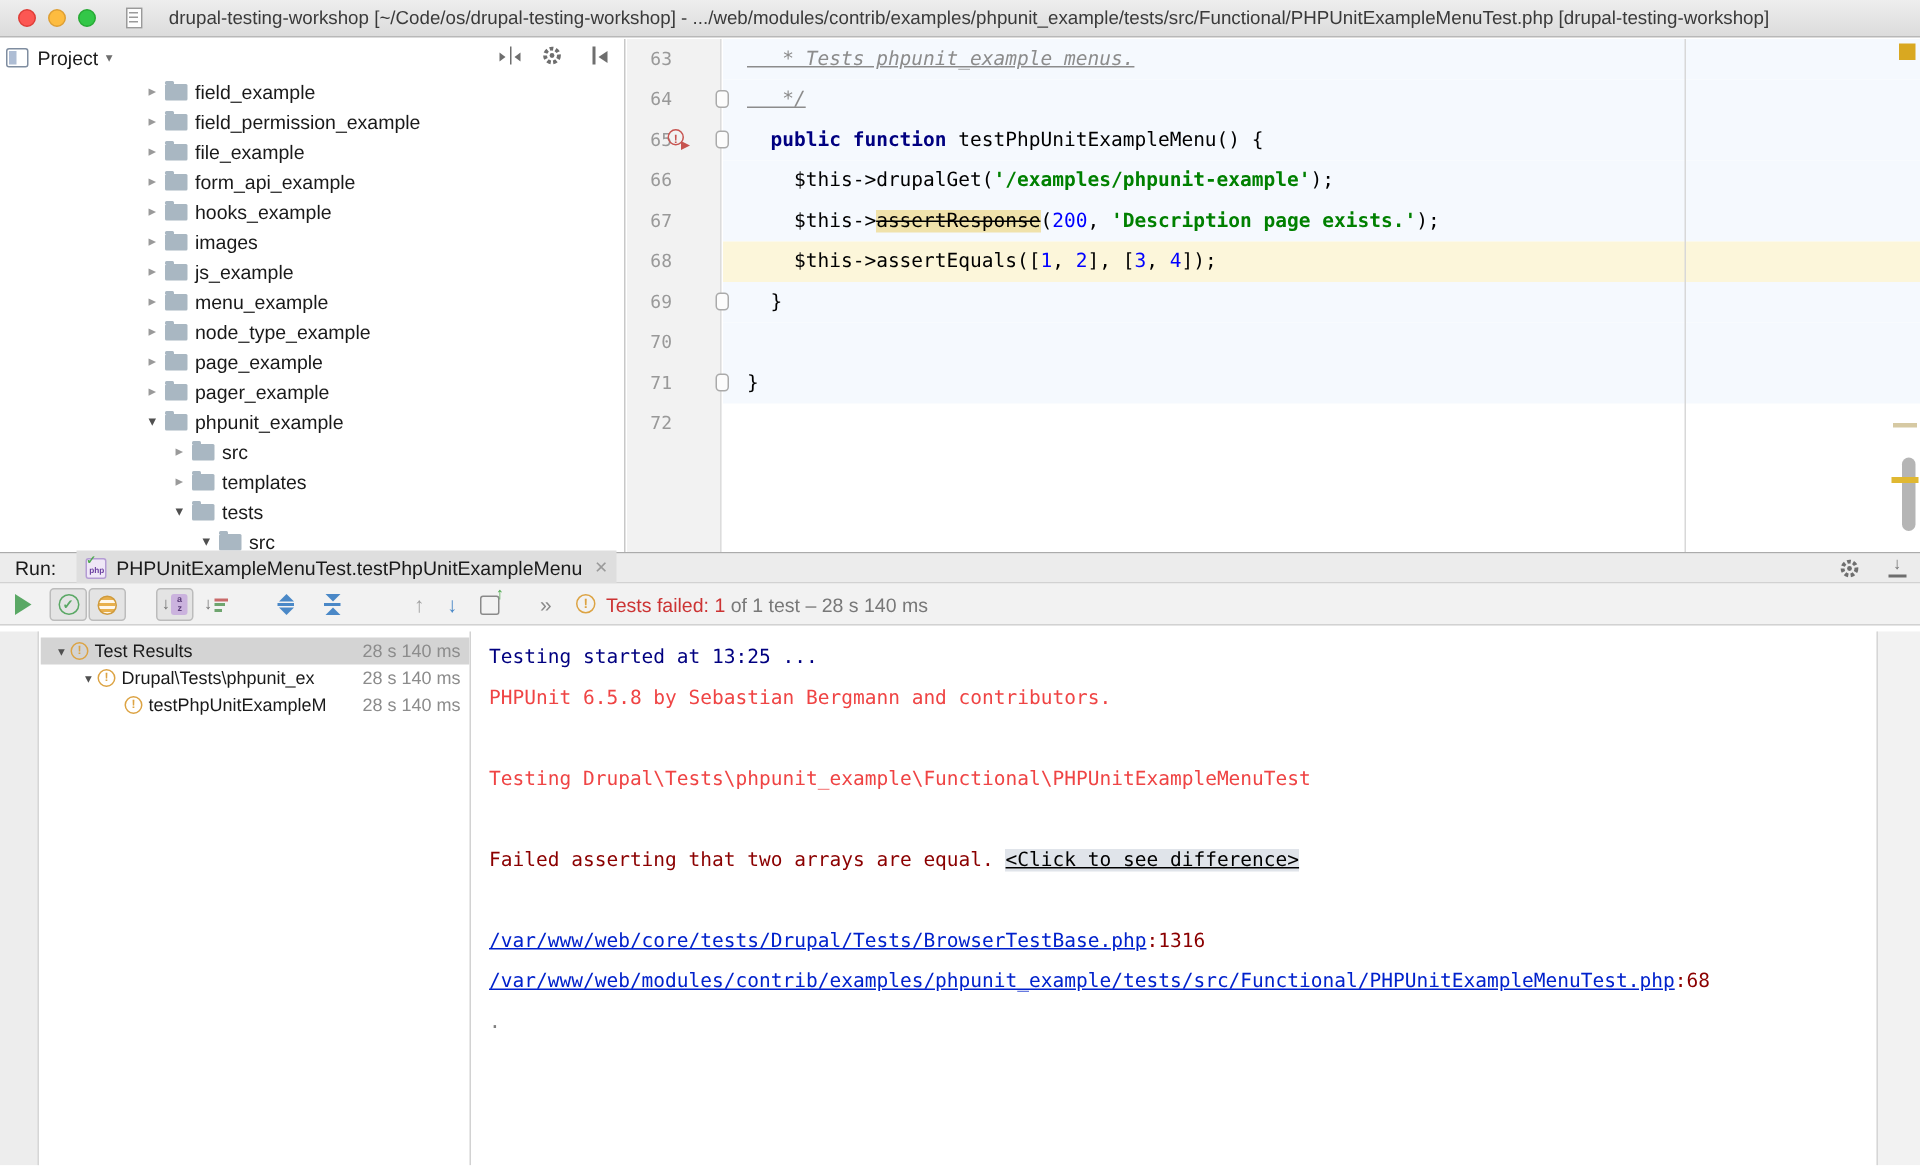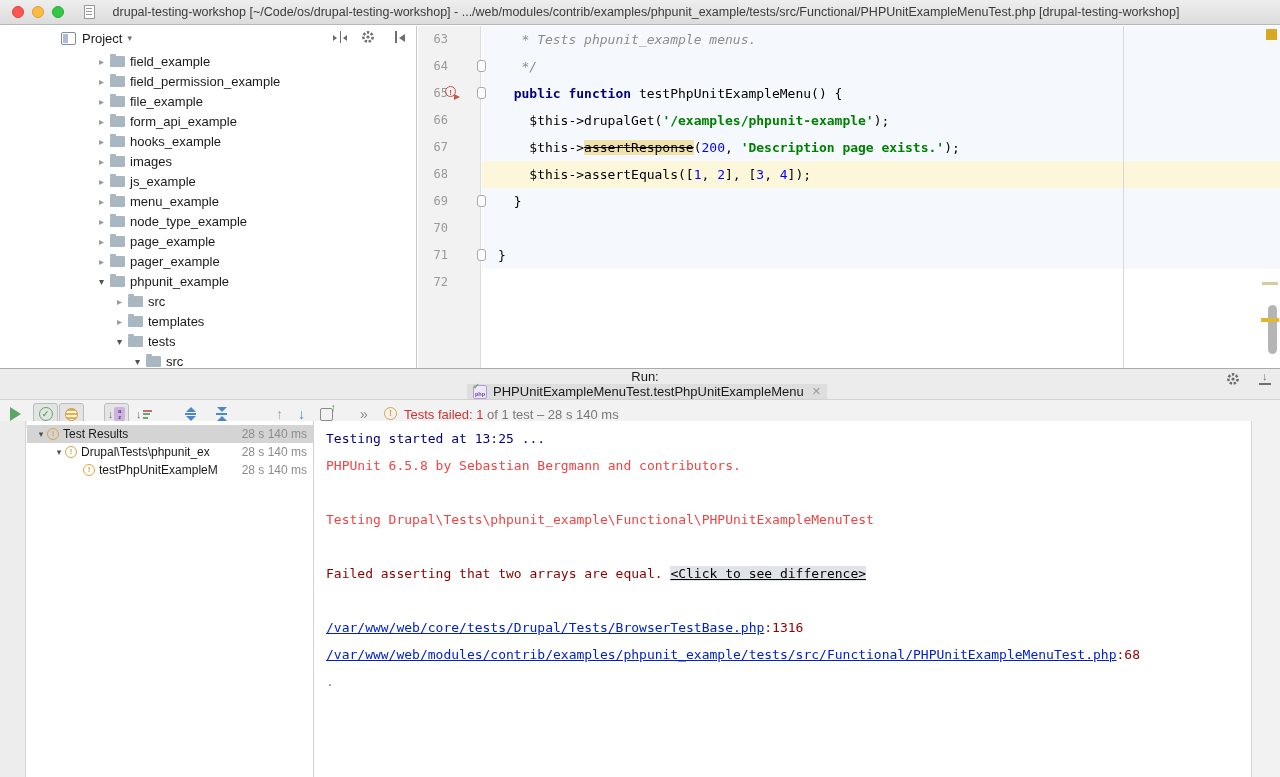--- a/index.html
+++ b/index.html
@@ -18,21 +18,21 @@
   #title-doc-icon { position:absolute; left:84px; top:5px; width:11px; height:14px;
     background:#fdfdfd; border:1px solid #9a9a9a; }
   #title-doc-icon::before { content:""; position:absolute; left:1px; top:2px; width:6px; height:1px;
     background:#9a9a9a; box-shadow:0 3px 0 #9a9a9a, 0 6px 0 #9a9a9a; }
   #window-title { position:absolute; left:0; right:0; text-align:center; top:5px;
     font-size:12.5px; color:#3a3a3a; white-space:nowrap; overflow:hidden;padding-left:12px; }
 
   
   #project-panel { position:absolute; left:0; top:26px; width:417px; height:342px;
     background:#ffffff; border-right:1px solid #c8c8c8; overflow:hidden; }
-  #pp-header { position:relative; height:24px; display:flex; align-items:center; padding-left:16px;margin-left:45px; }
+  #pp-header { position:relative; height:24px; display:flex; align-items:center; padding-left:4px; }
   #pp-win-icon { width:15px; height:13px; border:1px solid #7f8da0; border-radius:2px;
     background:#fff; position:relative; margin-right:6px; }
   #pp-win-icon::before { content:""; position:absolute; left:1px; top:1px; width:5px; height:9px; background:#aebdd4; }
   #pp-title { font-size:13px; color:#1a1a1a; }
   .dd-arrow { font-size:9px; color:#6e6e6e; margin-left:5px; }
   #pp-header-icons { position:absolute; right:8px; top:4px; display:flex; align-items:center; gap:14px; }
   .locate-ic { position:relative; width:14px; height:14px; }
   .locate-ic .vbar { position:absolute; left:6.5px; top:1px; width:1.5px; height:12px; background:#6e6e6e; }
   .locate-ic .la { position:absolute; top:5px; left:0; width:0; height:0;
      border-top:3px solid transparent; border-bottom:3px solid transparent; border-left:4px solid #6e6e6e; }
@@ -65,35 +65,35 @@
   .fail-ic { position:absolute; left:27px; top:6px; width:13px; height:13px; }
   .fail-ic .circ { position:absolute; left:0; top:0; width:11px; height:11px; border:1.5px solid #c75450;
     border-radius:50%; color:#c75450; font-size:8px; font-weight:bold; text-align:center; line-height:11px; }
   .fail-ic .tri { position:absolute; right:-2px; bottom:-1px; width:0; height:0;
     border-top:3px solid transparent; border-bottom:3px solid transparent; border-left:6px solid #c75450; }
   #code-area { position:absolute; left:64px; top:0; right:0; height:100%; }
   .c-row { height:27px; line-height:27px; white-space:pre; font-family:"DejaVu Sans Mono",monospace;
     font-size:13px; color:#000; padding-left:16px; }
   .bg-tint { background:#f5f9fe; }
   .bg-cur  { background:#fcf6da; }
-  .tk-comment { color:#8c8c8c; font-style:italic; }
+  .tk-comment { color:#8c8c8c; font-style:italic;text-decoration:underline; }
   .tk-keyword { color:#000080; font-weight:bold; }
   .tk-string  { color:#008000; font-weight:bold; }
   .tk-number  { color:#0000ff; }
   .tk-deprecated { color:#000; text-decoration:line-through; background:#f0e2ab; }
   #right-margin { position:absolute; left:705px; top:0; width:1px; height:100%; background:#d8d8d8; z-index:4; }
   #insp-square { position:absolute; right:3px; top:3px; width:11px; height:11px; background:#d9a821; z-index:5; }
   #stripe-beige { position:absolute; right:2px; top:256px; width:16px; height:3px; background:#d6c9a3; z-index:5; }
   #stripe-yellow { position:absolute; right:1px; top:292px; width:18px; height:4px; background:#e0b832; z-index:6; }
   #scroll-thumb { position:absolute; right:3px; top:279px; width:9px; height:49px; background:rgba(90,90,90,.45); border-radius:5px; z-index:5; }
 
   
   #run-panel { position:absolute; left:0; top:368px; width:1280px; height:409px; background:#fff; border-top:1px solid #ababab; }
-  #rp-tabs { position:relative; height:31px; background:#ececec; border-bottom:1px solid #d2d2d2;
-    display:flex; align-items:center;flex-direction:column; }
+  #rp-tabs { position:relative; height:20px; background:#ececec; border-bottom:1px solid #d2d2d2;
+    display:flex; align-items:center; }
   #rp-run-label { margin-left:10px; color:#1a1a1a; }
   #rp-tab { display:flex; align-items:center; margin-left:14px; height:24px; padding:0 6px; background:#dedede; }
   .php-ic { position:relative; width:14px; height:14px; background:#efe7f7; border:1px solid #b49cd4;
     border-radius:2px; margin-right:6px; }
   .php-ic .t { position:absolute; left:0; right:0; bottom:1px; text-align:center; font-size:5.5px; font-weight:bold; color:#6a3fa0; }
   .php-ic .chk { position:absolute; left:-1px; top:-4px; color:#4faa4f; font-size:8px; font-weight:bold; }
   #rp-tab-title { color:#1a1a1a; }
   .tab-close { margin-left:8px; color:#9a9a9a; font-size:11px; }
   #rp-tabs-right { position:absolute; right:8px; top:3px; display:flex; align-items:center; gap:14px; }
   .dock-ic { position:relative; width:13px; height:14px; }

